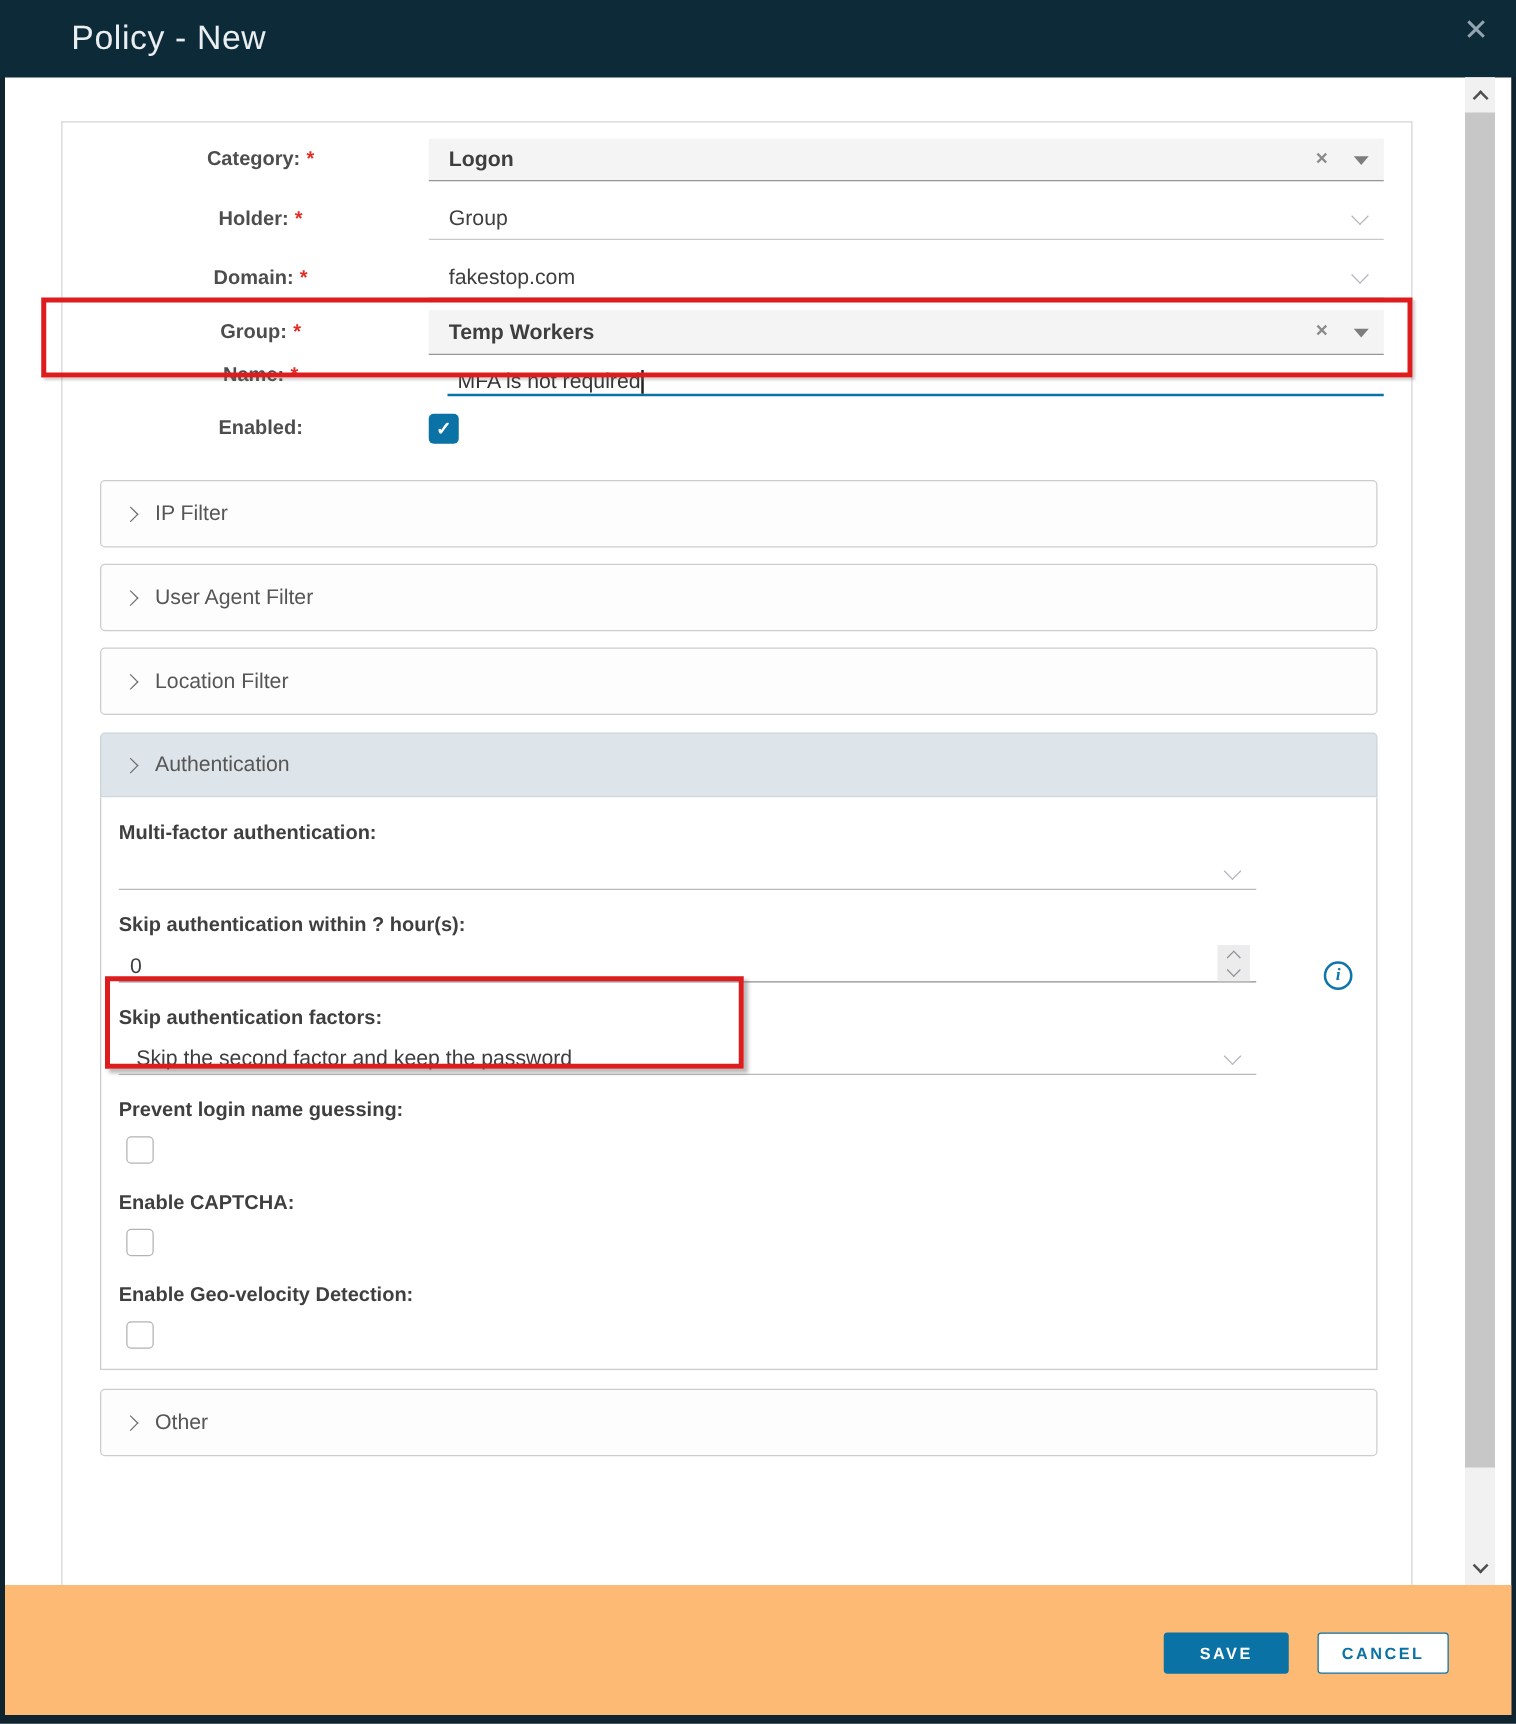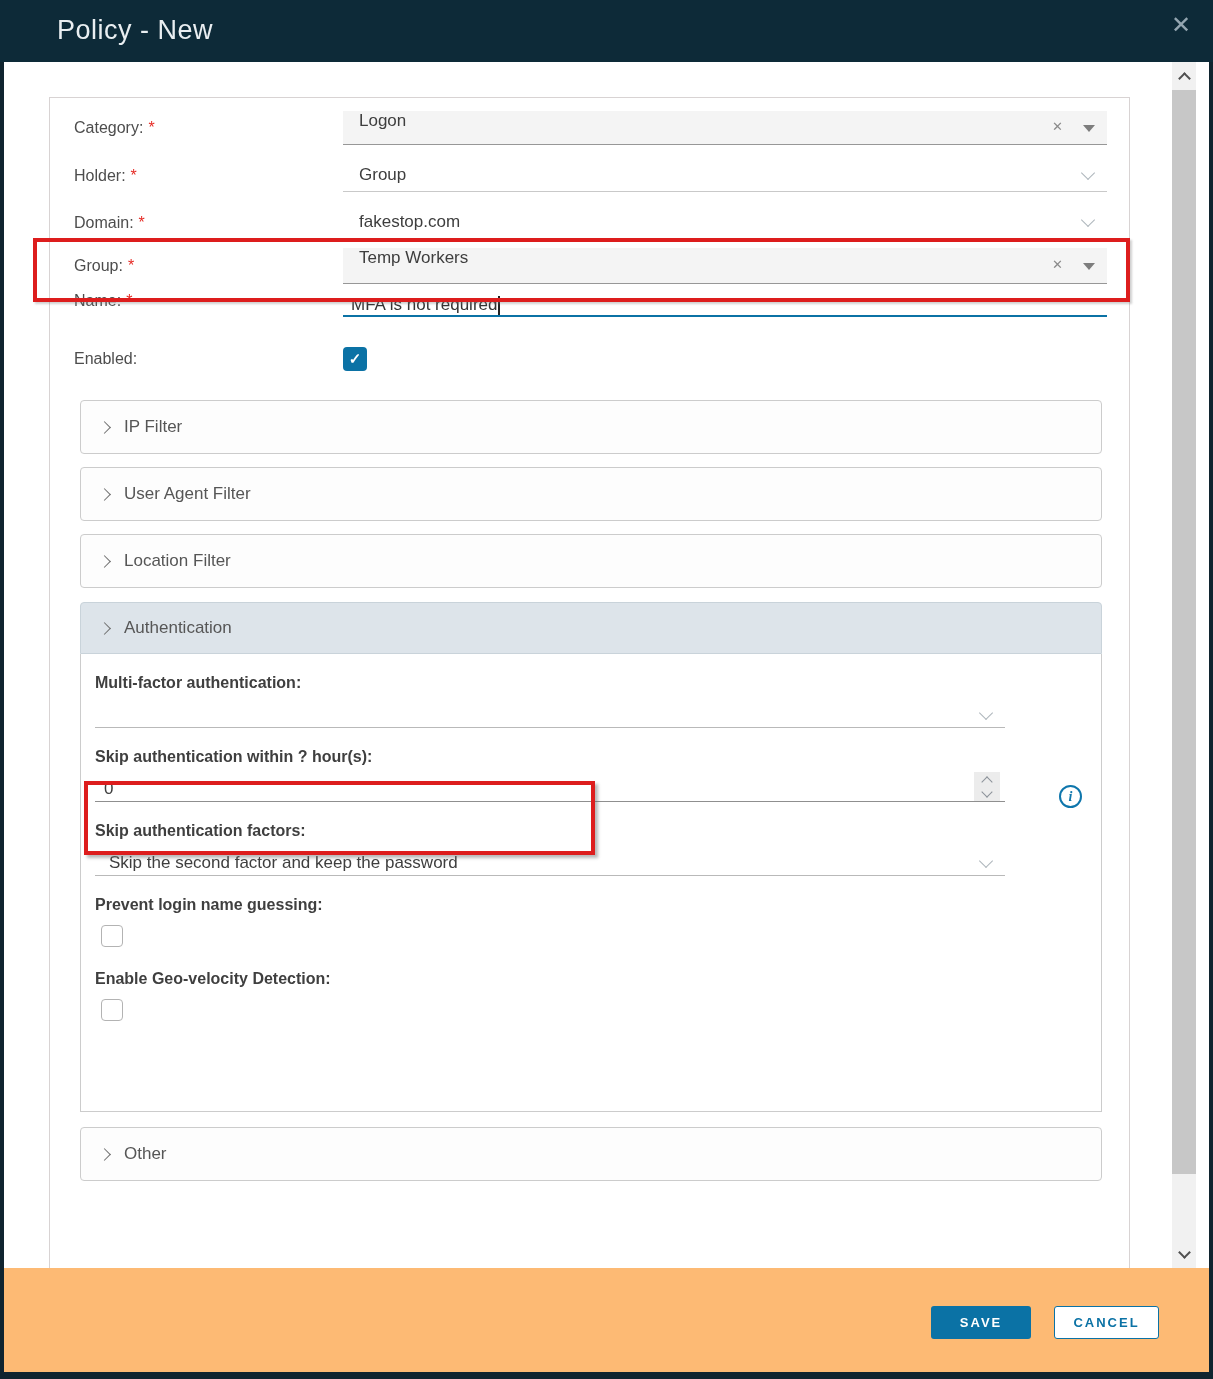--- a/index.html
+++ b/index.html
@@ -32,30 +32,30 @@
     position:absolute; top:0; left:0; right:0; height:1206px; overflow:hidden;
   }
   
   .panel {
     position:absolute; left:45px; top:35px; width:1081px; height:1420px;
     border:1px solid #d8d3d3;
     padding:13px 22px 0 24px;
   }
   .row { display:flex; align-items:center; }
   .rlabel {
-    width:269px; flex:none; font-size:16px; font-weight:400; color:#4d4d4d;
+    width:269px; flex:none; font-size:16px; font-weight:700; color:#4d4d4d;text-align:center;
   }
   .rlabel .req { color:#e62b25; margin-left:5px; }
   .rfield { flex:1; position:relative; }
 
   .combo {
     position:relative; height:34px; background:#f4f4f4;
     border-bottom:1px solid #979797;
-    display:flex; padding:0 70px 0 16px;
-    font-size:17px; color:#3e3e3e;
+    display:flex; align-items:center; padding:0 70px 0 16px;
+    font-size:17px; color:#3e3e3e;font-weight:bold;
   }
   .combo .clr {
     position:absolute; right:44px; top:8px; font-size:13px; color:#8a8a8a;
     font-style:normal; cursor:pointer;
   }
   .combo .tri {
     position:absolute; right:12px; top:14px; width:0; height:0;
     border-left:6px solid transparent; border-right:6px solid transparent;
     border-top:7px solid #7d7d7d; cursor:pointer;
   }
@@ -223,21 +223,21 @@
         <div class="rlabel"><span>Group:</span><span class="req">*</span></div>
         <div class="rfield">
           <div class="combo" style="height:36px;">
             <span>Temp Workers</span>
             <i class="clr" style="top:9px;">✕</i>
             <i class="tri" style="top:15px;"></i>
           </div>
         </div>
       </div>
 
-      <div class="row" style="height:33px;margin-bottom:30px;">
+      <div class="row" style="height:33px;margin-bottom:14px;gap:15px;">
         <div class="rlabel"><span>Name:</span><span class="req">*</span></div>
         <div class="rfield">
           <div class="input-line">
             <span>MFA is not required</span>
             <span class="caret"></span>
           </div>
         </div>
       </div>
 
 
@@ -299,20 +299,26 @@
           </div>
         </div>
 
         <div class="auth-check">
           <div class="flabel">Prevent login name guessing:</div>
           <span class="checkbox empty">
             
           </span>
         </div>
 
+        <div class="auth-check">
+          <div class="flabel">Enable CAPTCHA:</div>
+          <span class="checkbox empty">
+            
+          </span>
+        </div>
 
         <div class="auth-check">
           <div class="flabel">Enable Geo-velocity Detection:</div>
           <span class="checkbox empty">
             
           </span>
         </div>
 
         <div class="info-icon">
           <span>i</span>

